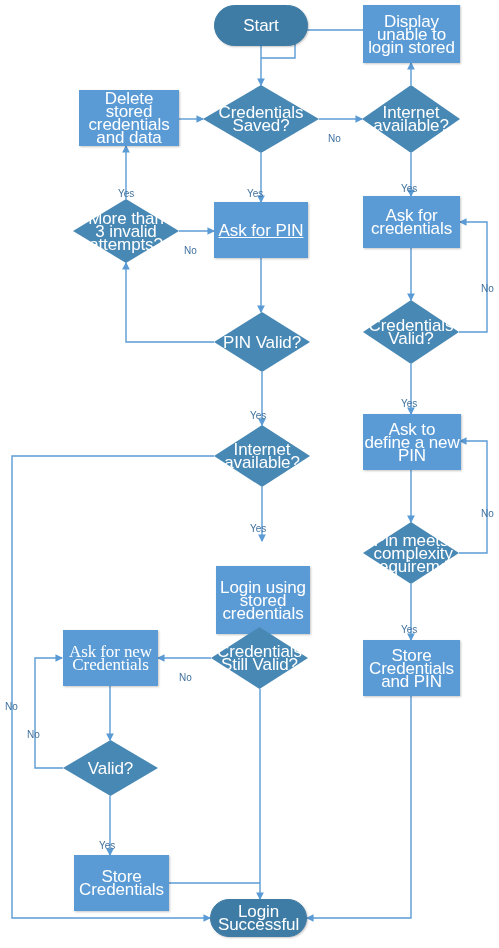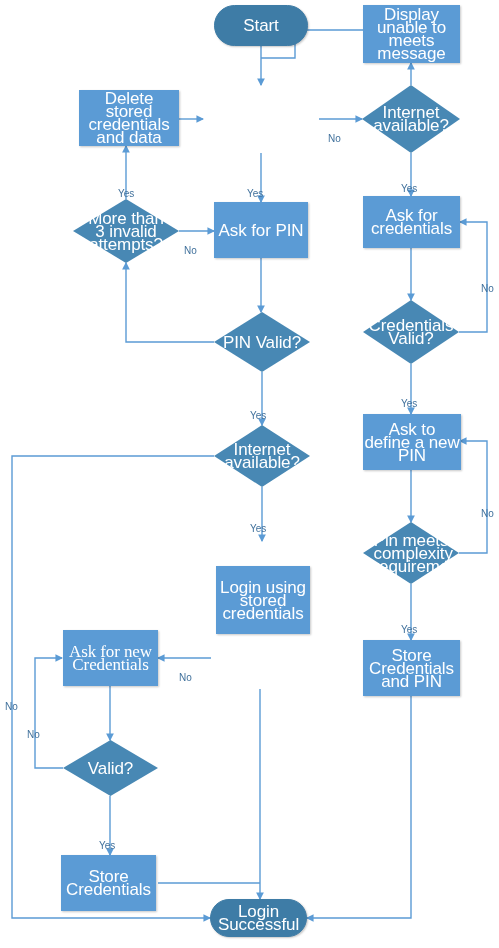--- a/index.html
+++ b/index.html
@@ -147,34 +147,38 @@
 
       <path d="M 411 696 L 411 918 L 307 918" marker-end="url(#arrow)"></path>
     </g>
   </svg>
 
   <div class="node node-terminal" style="left:214px; top:5px; width:94px; height:41px;">
     <span>Start</span>
   </div>
 
   <div class="node node-process" style="left:363px; top:5px; width:97px; height:58px;">
-    <span>Display unable to meets message</span>
-  </div>
-
+    <span>Display unable to login stored</span>
+  </div>
+
+  <div class="node node-decision" style="left:203px; top:85px; width:116px; height:68px;">
+    <span class="diamond-shape"></span>
+    <span class="diamond-label">Credentials Saved?</span>
+  </div>
 
   <div class="node node-decision" style="left:362px; top:85px; width:98px; height:68px;">
     <span class="diamond-shape"></span>
     <span class="diamond-label">Internet available?</span>
   </div>
 
   <div class="node node-process" style="left:79px; top:90px; width:100px; height:56px;">
     <span>Delete stored credentials and data</span>
   </div>
 
-  <div class="node node-process" style="left:214px; top:202px; width:94px; height:56px;">
+  <div class="node node-process" style="left:214px; top:202px; width:94px; height:56px;text-decoration:underline;">
     <span>Ask for PIN</span>
   </div>
 
   <div class="node node-decision" style="left:73px; top:199px; width:106px; height:64px;justify-content:center;">
     <span class="diamond-shape"></span>
     <span class="diamond-label" style="width:72%;">More than 3 invalid attempts?</span>
   </div>
 
   <div class="node node-process" style="left:363px; top:196px; width:97px; height:52px;">
     <span>Ask for credentials</span>
@@ -201,35 +205,39 @@
 
   <div class="node node-process" style="left:216px; top:541px; width:94px; height:68px;margin-top:25px;">
     <span>Login using stored credentials</span>
   </div>
 
   <div class="node node-decision" style="left:363px; top:522px; width:96px; height:62px;">
     <span class="diamond-shape"></span>
     <span class="diamond-label" style="width:78%;">Pin meets complexity requirements?</span>
   </div>
 
+  <div class="node node-decision" style="left:211px; top:627px; width:97px; height:62px;">
+    <span class="diamond-shape"></span>
+    <span class="diamond-label" style="width:104%;">Credentials Still Valid?</span>
+  </div>
 
   <div class="node node-process" style="left:63px; top:630px; width:95px; height:56px;font-family:Liberation Serif, serif;">
     <span>Ask for new Credentials</span>
   </div>
 
   <div class="node node-process" style="left:363px; top:640px; width:97px; height:56px;">
     <span>Store Credentials and PIN</span>
   </div>
 
   <div class="node node-decision" style="left:63px; top:740px; width:95px; height:56px;">
     <span class="diamond-shape"></span>
     <span class="diamond-label">Valid?</span>
   </div>
 
-  <div class="node node-process" style="left:61px; top:855px; width:95px; height:56px;">
+  <div class="node node-process" style="left:74px; top:855px; width:95px; height:56px;">
     <span>Store Credentials</span>
   </div>
 
   <div class="node node-terminal" style="left:210px; top:899px; width:97px; height:38px;">
     <span>Login Successful</span>
   </div>
 
   <div class="edge-label" style="left:328px; top:113px;">No</div>
   <div class="edge-label" style="left:401px; top:163px;">Yes</div>
   <div class="edge-label" style="left:247px; top:168px;">Yes</div>

